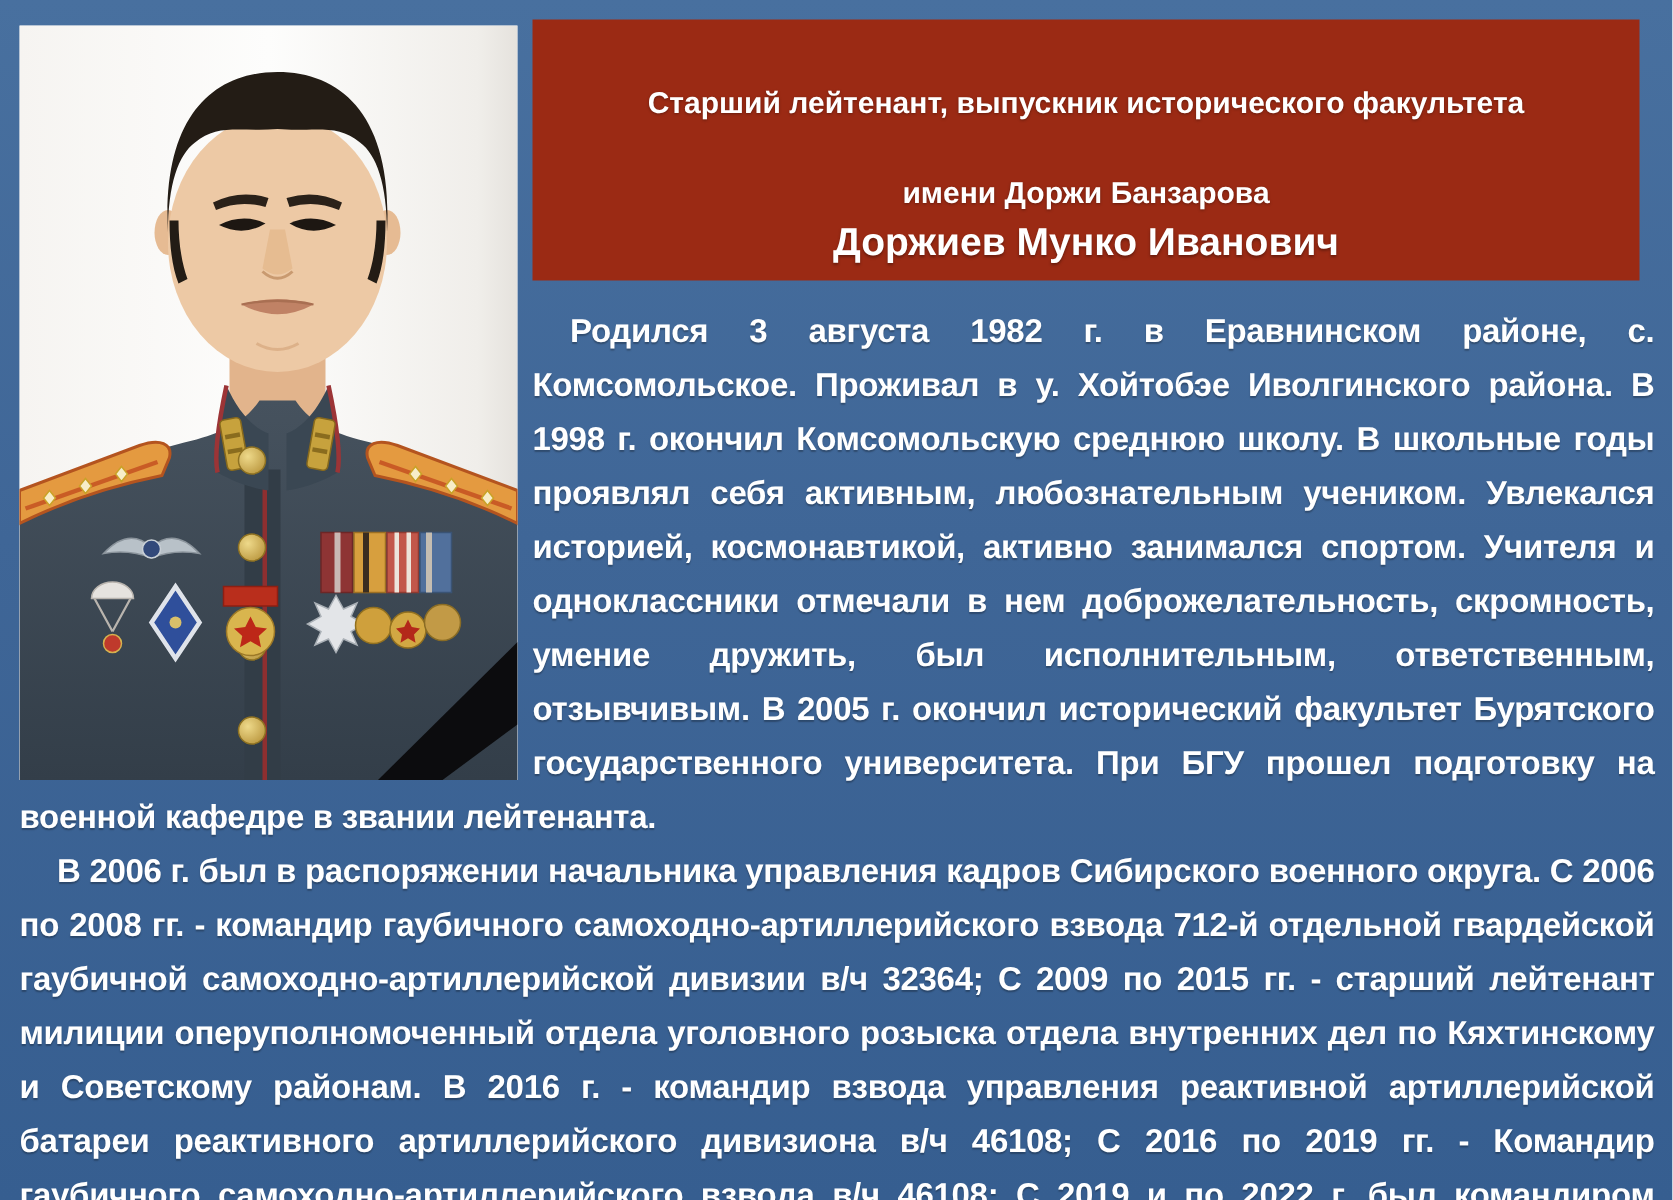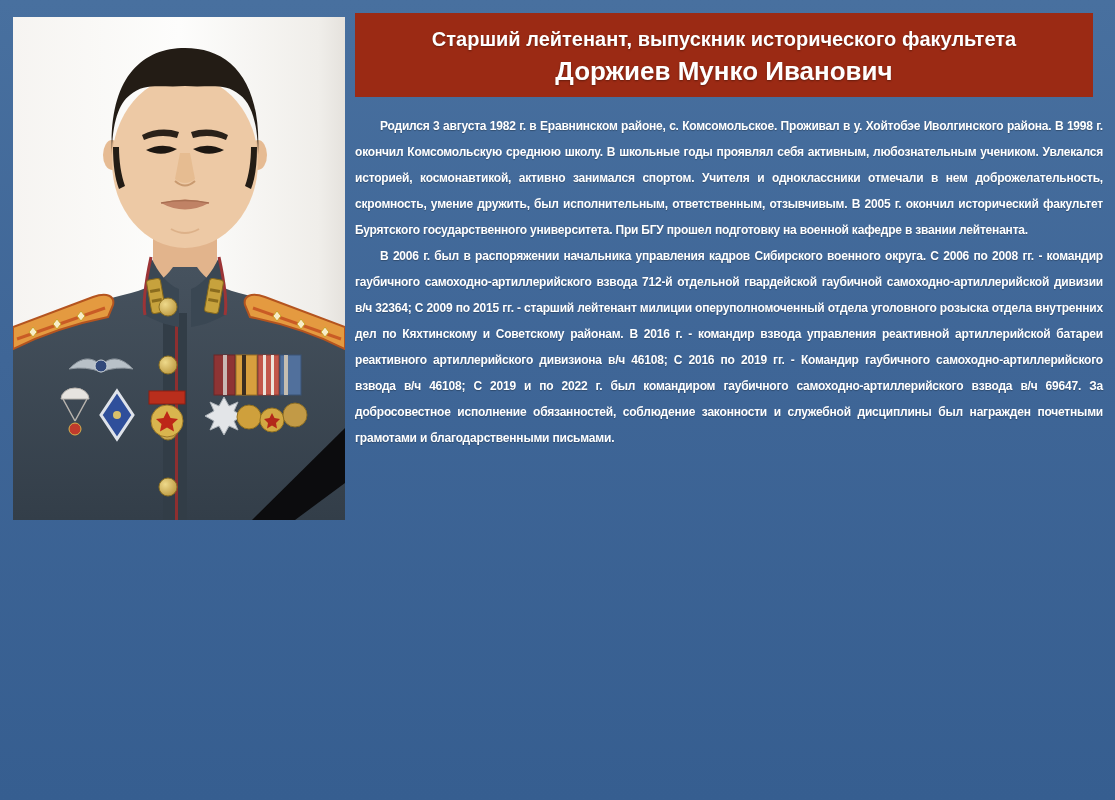--- a/index.html
+++ b/index.html
@@ -23,28 +23,28 @@
   .photo svg { display:block; }
   .red-box {
     margin-left:342px;
     margin-right:10px;
     margin-bottom:16px;
     background:#9b2a14;
     text-align:center;
     padding:11px 10px 9px;
     text-shadow:0 1px 2px rgba(0,0,0,.35);
   }
-  .hline { font-size:20px; line-height:30px; }
+  .hline { font-size:20px; line-height:30px;margin-top:30px; }
   .hname { font-size:26px; line-height:34px; }
   .bio p {
     margin:0;
     text-align:justify;
     text-indent:25px;
-    font-size:12px;
-    line-height:26px;
+    font-size:22px;
+    line-height:36px;
     letter-spacing:-0.2px;
     text-shadow:0 1px 1px rgba(0,0,0,.28);
   }
 </style>
 </head>
 <body>
 
 <div class="canvas">
 
   <div class="photo">
@@ -171,20 +171,21 @@
         </g>
         <circle cx="282" cy="398" r="12" fill="#c29a46" stroke="#8a6c24"></circle>
       </g>
 
       <polygon points="332,411 332,466 282,503 239,503" fill="#0c0c0e"></polygon>
     </svg>
   </div>
 
   <div class="red-box">
     <div class="hline">Старший лейтенант, выпускник исторического факультета</div>
+    <div class="hline">имени Доржи Банзарова</div>
     <div class="hname">Доржиев Мунко Иванович</div>
   </div>
 
   <div class="bio">
     <p>Родился 3 августа 1982 г. в Еравнинском районе, с. Комсомольское. Проживал в у. Хойтобэе Иволгинского района. В 1998 г. окончил Комсомольскую среднюю школу. В школьные годы проявлял себя активным, любознательным учеником. Увлекался историей, космонавтикой, активно занимался спортом. Учителя и одноклассники отмечали в нем доброжелательность, скромность, умение дружить, был исполнительным, ответственным, отзывчивым. В 2005 г. окончил исторический факультет Бурятского государственного университета. При БГУ прошел подготовку на военной кафедре в звании лейтенанта.</p>
     <p>В 2006 г. был в распоряжении начальника управления кадров Сибирского военного округа. С 2006 по 2008 гг. - командир гаубичного самоходно-артиллерийского взвода 712-й отдельной гвардейской гаубичной самоходно-артиллерийской дивизии в/ч 32364; С 2009 по 2015 гг. - старший лейтенант милиции оперуполномоченный отдела уголовного розыска отдела внутренних дел по Кяхтинскому и Советскому районам. В 2016 г. - командир взвода управления реактивной артиллерийской батареи реактивного артиллерийского дивизиона в/ч 46108; С 2016 по 2019 гг. - Командир гаубичного самоходно-артиллерийского взвода в/ч 46108; С 2019 и по 2022 г. был командиром гаубичного самоходно-артиллерийского взвода в/ч 69647. За добросовестное исполнение обязанностей, соблюдение законности и служебной дисциплины был награжден почетными грамотами и благодарственными письмами.</p>
   </div>
 
 </div>
 

